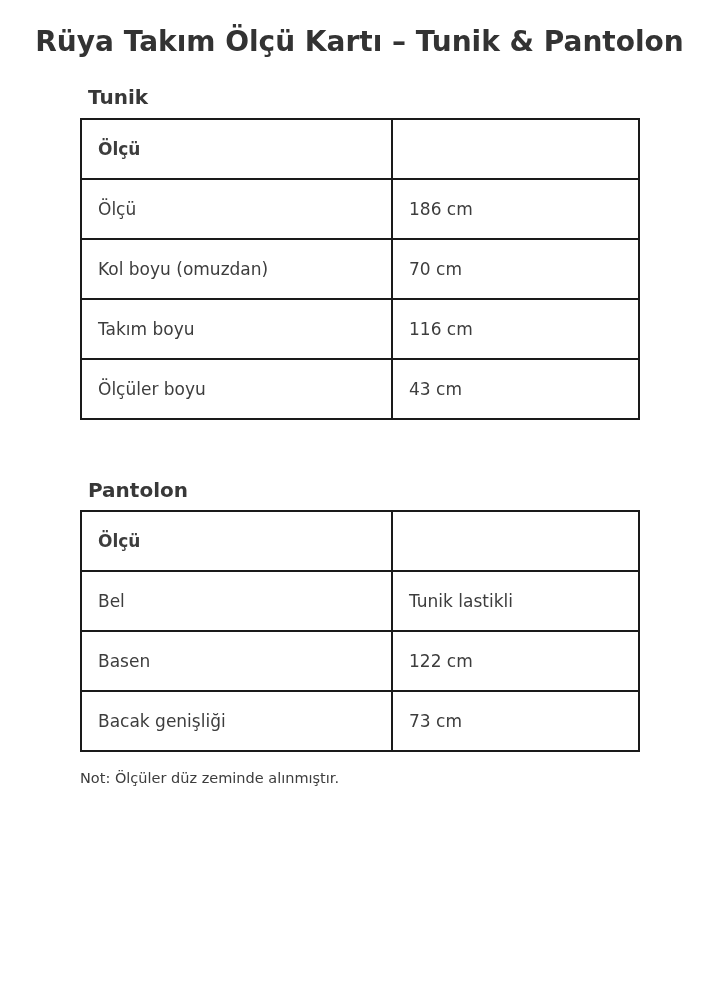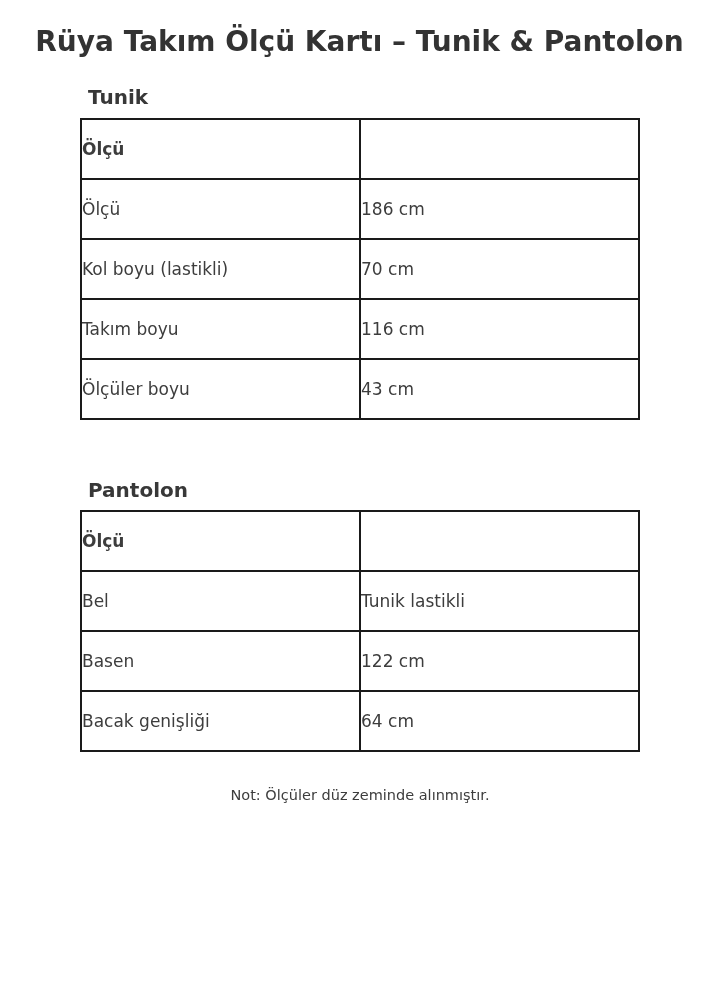--- a/index.html
+++ b/index.html
@@ -51,42 +51,41 @@
   }
   table.size-table {
     border-collapse: collapse;
     width: 560px;
     table-layout: fixed;
   }
   table.size-table td, table.size-table th {
     border: 2px solid #1a1a1a;
     height: 58px;
     vertical-align: middle;
-    padding: 0 0;
+    padding: 0 16px;
     font-size: 17px;
     line-height: 22px;
     font-weight: normal;
     text-align: left;
     color: #3d3d3d;
     overflow: hidden;
     white-space: nowrap;
   }
   table.size-table th.label-col,
   table.size-table td.label-col {
     width: 277px;
   }
   table.size-table th {
     font-weight: bold;
   }
   .footer-note {
-    margin: 34px 0 0;
+    margin: 17px 0 0;
     font-size: 14.5px;
     line-height: 18px;
     color: #3d3d3d;
-    text-align: center;
   }
 </style>
 </head>
 <body>
 
 <div class="page">
 
   <h1 class="doc-title">Rüya Takım Ölçü Kartı – Tunik &amp; Pantolon</h1>
 
   <div class="content">
@@ -97,21 +96,21 @@
       <tbody>
         <tr>
           <th class="label-col">Ölçü</th>
           <th class="value-col"></th>
         </tr>
         <tr>
           <td class="label-col">Ölçü</td>
           <td class="value-col">186 cm</td>
         </tr>
         <tr>
-          <td class="label-col">Kol boyu (lastikli)</td>
+          <td class="label-col">Kol boyu (omuzdan)</td>
           <td class="value-col">70 cm</td>
         </tr>
         <tr>
           <td class="label-col">Takım boyu</td>
           <td class="value-col">116 cm</td>
         </tr>
         <tr>
           <td class="label-col">Ölçüler boyu</td>
           <td class="value-col">43 cm</td>
         </tr>
@@ -129,21 +128,21 @@
         <tr>
           <td class="label-col">Bel</td>
           <td class="value-col">Tunik lastikli</td>
         </tr>
         <tr>
           <td class="label-col">Basen</td>
           <td class="value-col">122 cm</td>
         </tr>
         <tr>
           <td class="label-col">Bacak genişliği</td>
-          <td class="value-col">64 cm</td>
+          <td class="value-col">73 cm</td>
         </tr>
       </tbody>
     </table>
 
     <p class="footer-note">Not: Ölçüler düz zeminde alınmıştır.</p>
 
   </div>
 </div>
 
 </body></html>

